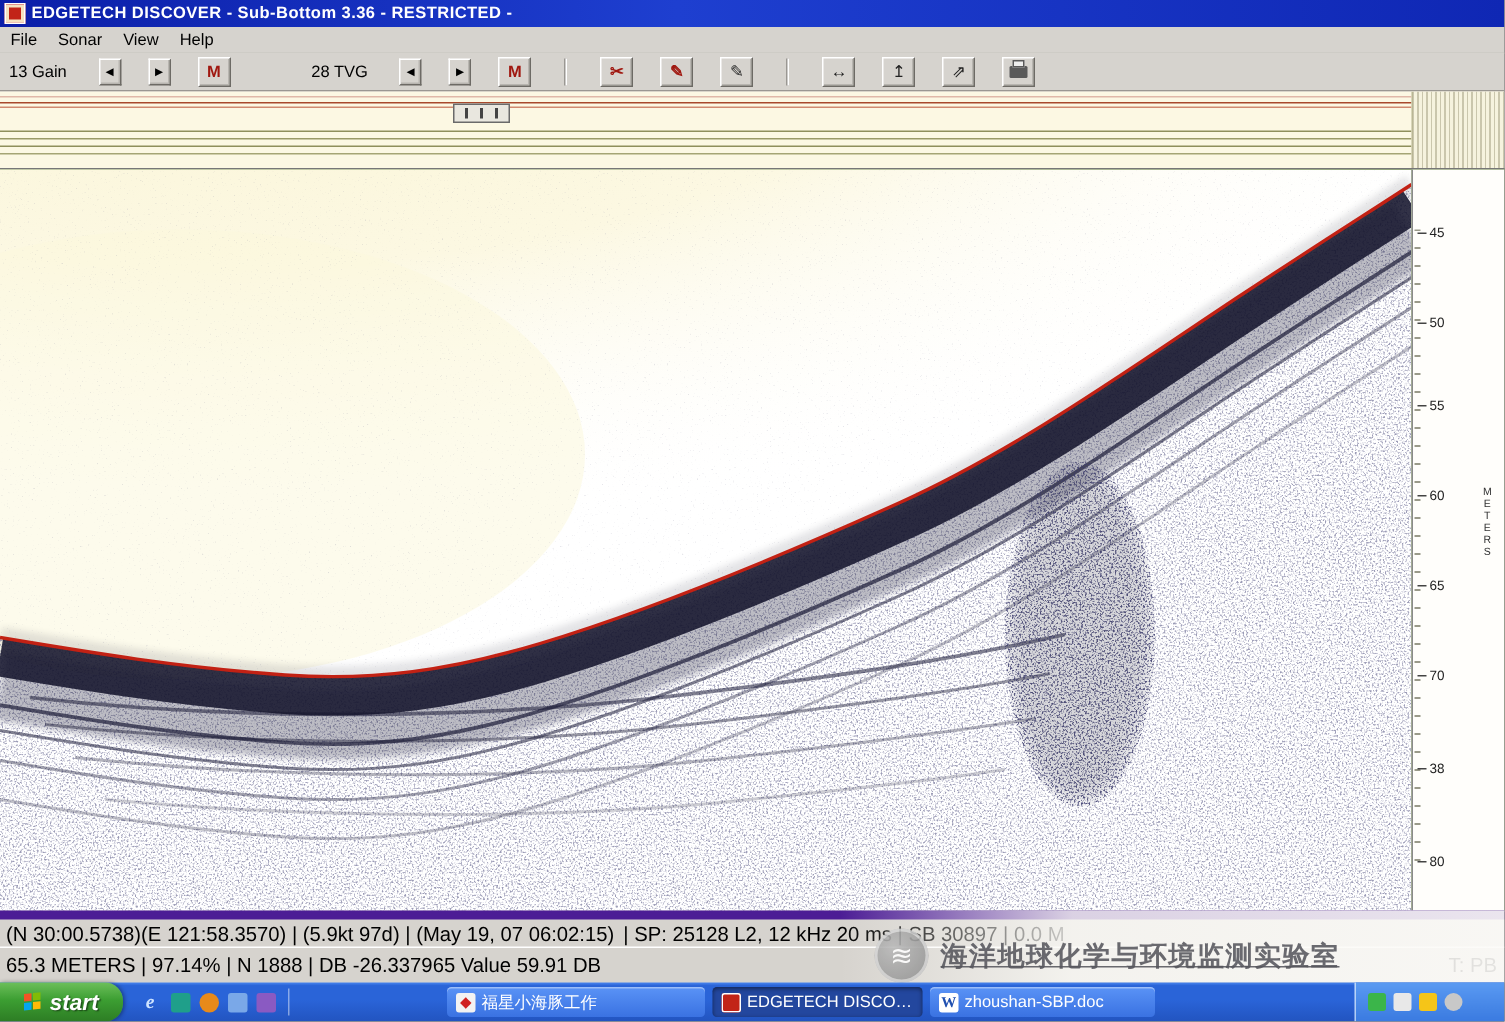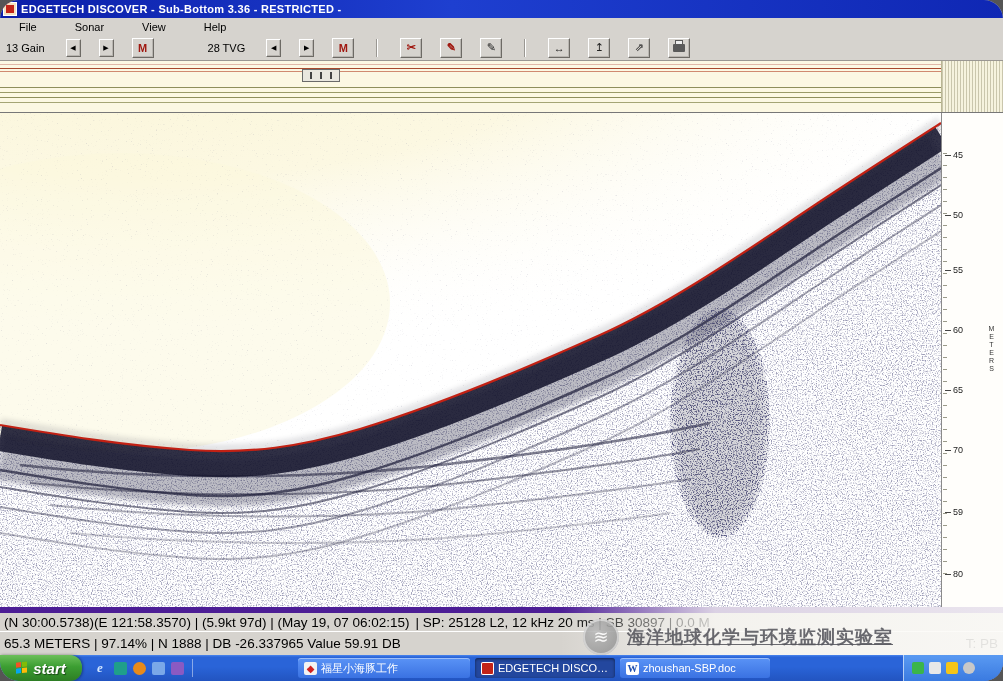--- a/index.html
+++ b/index.html
@@ -1,30 +1,30 @@
 <!DOCTYPE html>
 <html><head>
 <meta charset="utf-8">
 <style>
   html,body{margin:0;padding:0;background:#555;}
   .screen{position:relative;width:1003px;height:681px;overflow:hidden;background:#d6d3ce;
-          font-family:"Liberation Sans",sans-serif;border-radius:19px;-webkit-font-smoothing:antialiased;}
+          font-family:"Liberation Sans",sans-serif;-webkit-font-smoothing:antialiased;}
 
   
   .titlebar{position:absolute;left:0;top:0;width:1003px;height:18px;
     background:linear-gradient(90deg,#0b1ea8 0%,#1e3fd0 45%,#0f27b4 100%);
     display:flex;align-items:center;padding-left:3px;box-sizing:border-box;}
   .app-icon{width:12px;height:12px;background:#c22418;border:1px solid #fff;margin-right:4px;
     box-shadow:inset 0 0 0 2px #f4e2c0;}
   .title-text{color:#fff;font-size:11px;font-weight:bold;letter-spacing:.3px;white-space:nowrap;}
 
   
   .menubar{position:absolute;left:0;top:18px;width:1003px;height:17px;background:#d6d3ce;
     border-bottom:1px solid #b8b5b0;display:flex;align-items:center;font-size:11px;color:#000;}
-  .menu-item{padding:1px 19px;cursor:default;}
+  .menu-item{padding:1px 7px;cursor:default;}
 
   
   .toolbar{position:absolute;left:0;top:35px;width:1003px;height:26px;background:#d6d3ce;
     border-bottom:1px solid #9a9792;display:flex;align-items:center;padding-left:6px;box-sizing:border-box;gap:18px;}
   .tb-label{font-size:11px;color:#000;margin-right:3px;white-space:nowrap;}
   .btn3d{background:#d6d3ce;border:1px solid;border-color:#ffffff #6d6a65 #6d6a65 #ffffff;
     box-shadow:inset -1px -1px 0 #b8b5b0;width:22px;height:20px;display:flex;align-items:center;
     justify-content:center;font-size:11px;padding:0;cursor:pointer;}
   .spin{width:15px;height:18px;font-size:7px;}
   .tb-sep{width:1px;height:18px;background:#9a9792;margin:0 4px;border-right:1px solid #fff;}
@@ -243,21 +243,21 @@
     </div>
 
     <div class="scale">
       <div class="minors"></div>
       <span class="tick" style="top:37px">45</span>
       <span class="tick" style="top:97px">50</span>
       <span class="tick" style="top:152px">55</span>
       <span class="tick" style="top:212px">60</span>
       <span class="tick" style="top:272px">65</span>
       <span class="tick" style="top:332px">70</span>
-      <span class="tick" style="top:394px">59</span>
+      <span class="tick" style="top:394px">38</span>
       <span class="tick" style="top:456px">80</span>
       <span class="unit-vert">METERS</span>
     </div>
   </div>
 
   <div class="status status1">
     <span>(N 30:00.5738)(E 121:58.3570) | (5.9kt 97d) | (May 19, 07  06:02:15)</span>
     <span style="margin-left:6px">| SP: 25128 L2, 12 kHz 20 ms | SB 30897 | 0.0 M</span>
   </div>
 

